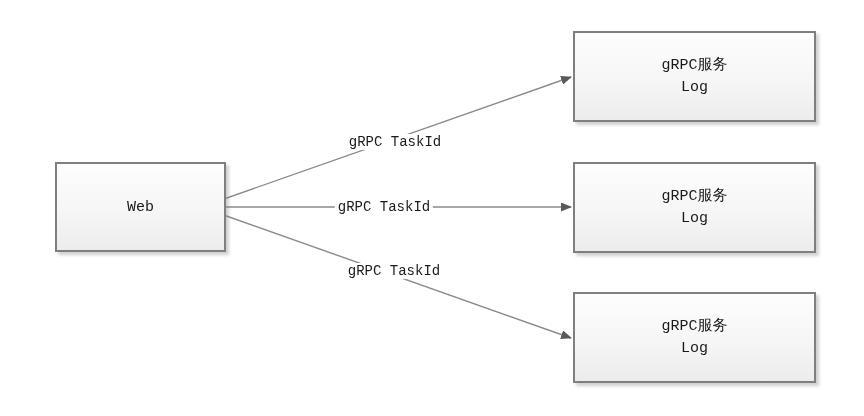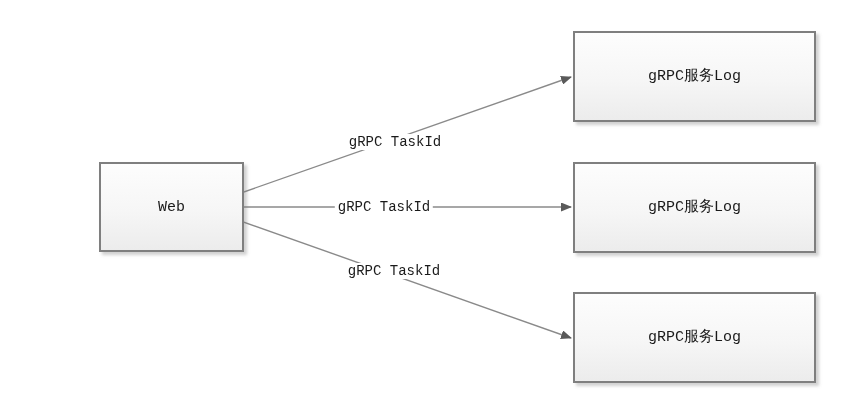--- a/index.html
+++ b/index.html
@@ -23,34 +23,33 @@
     height: 416px;
     z-index: 1;
   }
   .node {
     position: absolute;
     box-sizing: border-box;
     border: 2px solid #7f7f7f;
     background: linear-gradient(180deg, #fdfdfd 0%, #f6f6f6 55%, #ececec 100%);
     box-shadow: 3px 3px 3px rgba(120,120,120,0.35);
     display: flex;
-    flex-direction: row;
+    flex-direction: column;
     align-items: center;
     justify-content: center;
     text-align: center;
     color: #1a1a1a;
     z-index: 2;
   }
   .node-web {
     left: 55px;
     top: 162px;
-    width: 145px;
+    width: 171px;
     height: 90px;
     font-size: 15px;
-    margin-left: 44px;
   }
   .node-svc {
     left: 573px;
     width: 243px;
     height: 91px;
     font-size: 15px;
     line-height: 1.45;
   }
   .node-svc-1 { top: 31px; }
   .node-svc-2 { top: 162px; }

